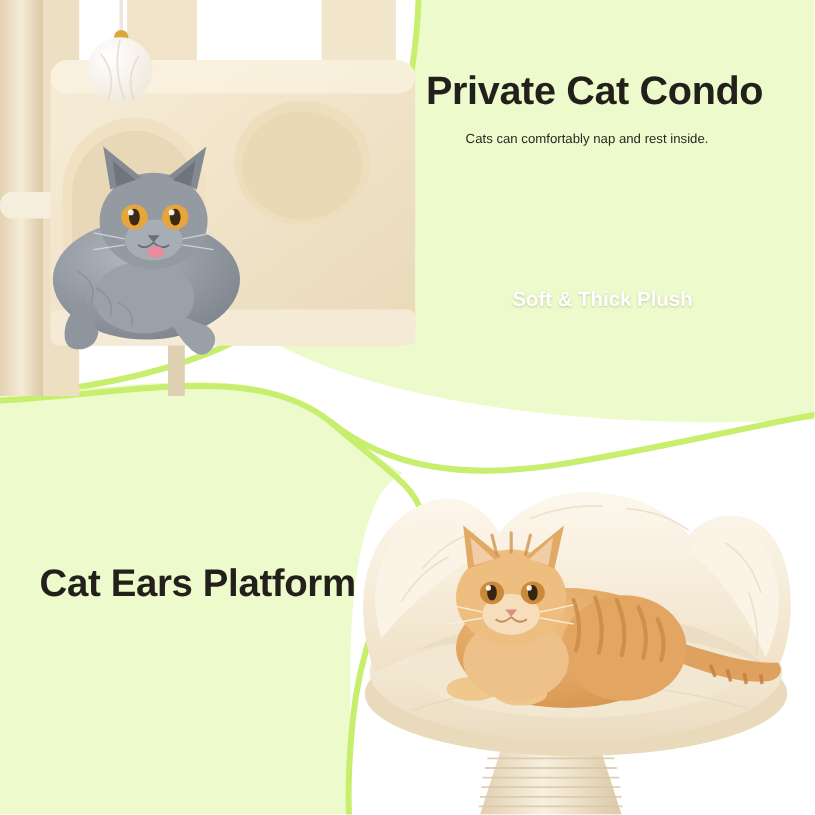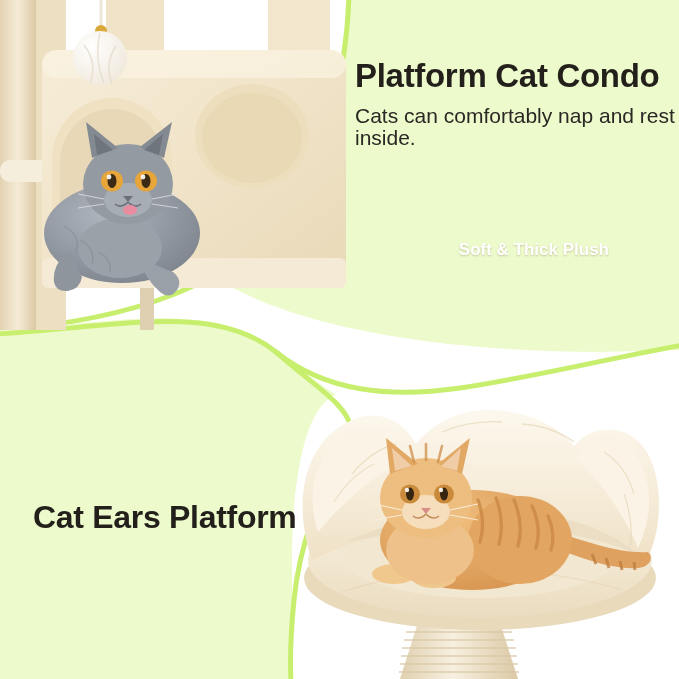--- a/index.html
+++ b/index.html
@@ -5,27 +5,27 @@
   html,body{margin:0;padding:0;background:#fff;}
   body{width:679px;height:679px;font-family:"Liberation Sans",sans-serif;}
   #stage{position:relative;width:679px;height:679px;overflow:hidden;background:#ffffff;}
   #bg{position:absolute;inset:0;width:679px;height:679px;}
   .photo{position:absolute;}
   .txt{position:absolute;}
   h1.head{margin:0;font-weight:bold;color:#231f1b;letter-spacing:-0.3px;}
   p.sub{margin:0;color:#2a2724;}
   #h-top{left:355px;top:56px;}
   #h-top h1{font-size:33px;line-height:40px;}
-  #h-top p{font-size:21px;line-height:22px;margin-top:9px;}
+  #h-top p{font-size:11px;line-height:22px;margin-top:9px;margin-left:33px;}
   #h-bot{left:33px;top:466px;}
-  #h-bot h1{font-size:32px;line-height:40px;margin-top:31px;}
+  #h-bot h1{font-size:32px;line-height:40px;}
   #h-bot p{font-size:16.5px;line-height:22px;margin-top:10px;}
   #plush-circle{left:427px;top:156px;width:182px;height:182px;border-radius:50%;
      border:4px solid #ffffff;box-sizing:border-box;overflow:hidden;}
-  #plush-label{position:absolute;left:427px;top:240px;width:182px;text-align:right;
+  #plush-label{position:absolute;left:427px;top:240px;width:182px;text-align:left;
      color:#ffffff;font-size:17px;font-weight:bold;text-shadow:0 1px 2px rgba(120,100,70,.35);}
   #top-photo{left:0px;top:0px;width:360px;height:330px;}
   #bot-photo{left:282px;top:382px;width:397px;height:297px;}
 </style>
 </head>
 <body>
 
 <div id="stage">
 
   <svg id="bg" viewBox="0 0 679 679" preserveAspectRatio="none">
@@ -307,21 +307,21 @@
       <circle cx="159" cy="108" r="2.2" fill="#fff" opacity=".9"></circle>
 
       <path fill="#D98E86" d="M139 126 h10 l-5 6 Z"></path>
       <path fill="none" stroke="#C08B5A" stroke-width="1.5" d="M144 132 q-7 7 -13 2 M144 132 q7 7 13 2"></path>
 
       <path fill="none" stroke="#FBF0DE" stroke-width="1.1" opacity=".9" d="M120 128 l-28 -6 M120 133 l-28 5 M168 128 l28 -6 M168 133 l28 5"></path>
     </g>
   </svg>
 
   <div class="txt" id="h-top">
-    <h1 class="head">Platform Cat Condo</h1>
+    <h1 class="head">Private Cat Condo</h1>
     <p class="sub">Cats can comfortably nap and rest inside.</p>
   </div>
 
   <div class="txt" id="h-bot">
     <h1 class="head">Cat Ears Platform</h1>
   </div>
 
 </div>
 
 </body></html>

